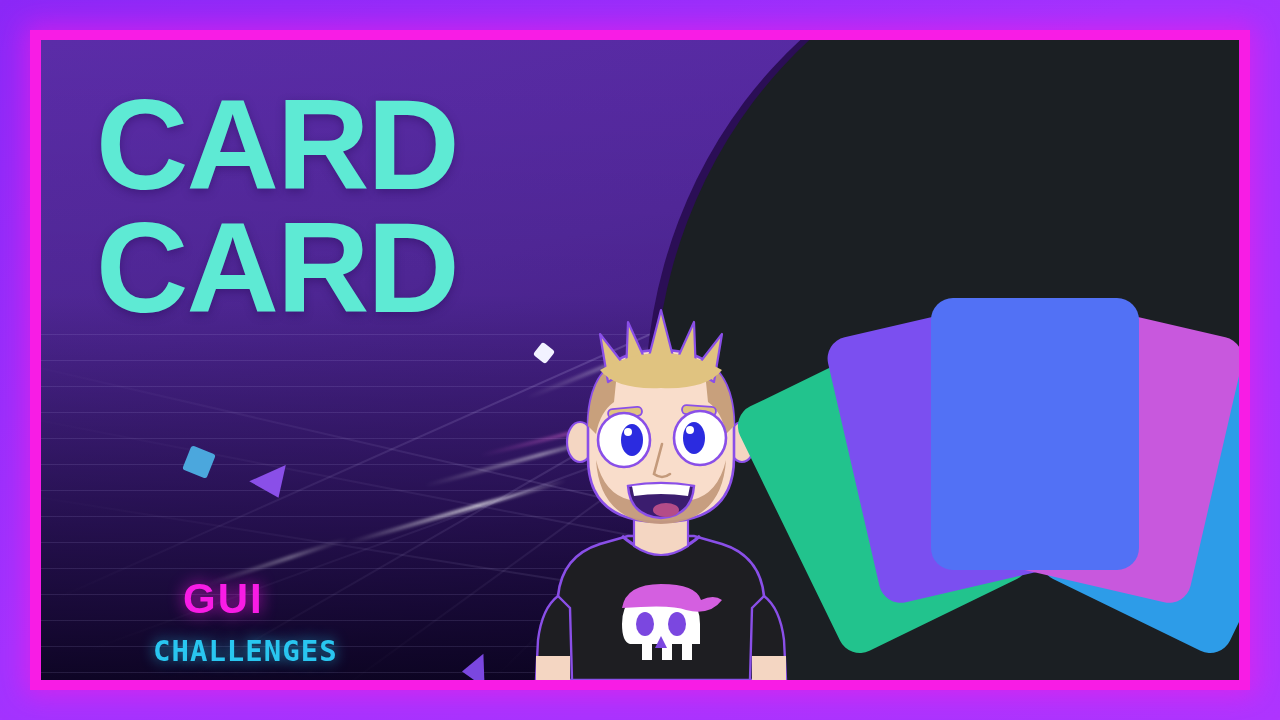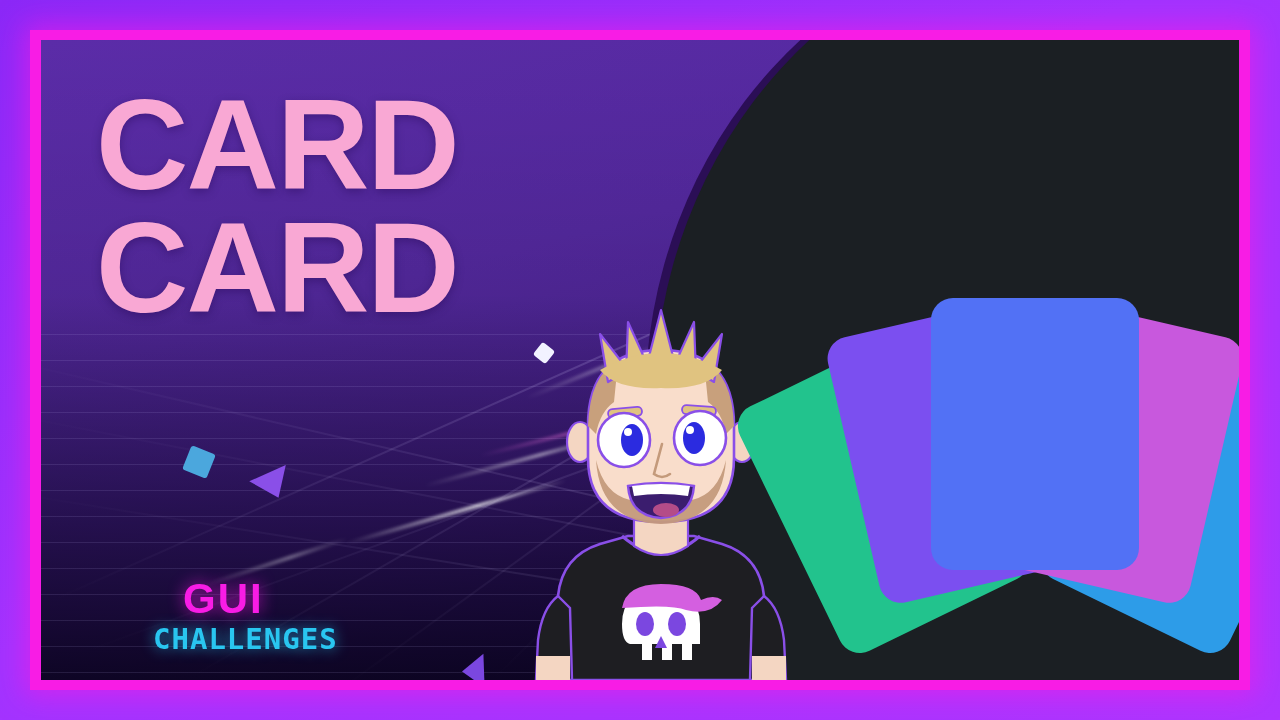--- a/index.html
+++ b/index.html
@@ -111,21 +111,21 @@
     left:130px; top:18px;
     width:208px; height:272px;
     border-radius:22px;
     transform-origin:50% 125%;
   }
 
   
   .headline{
     position:absolute;
     left:55px; top:44px;
-    color:#f9a8d4;
+    color:#5eead4;
     font-weight:bold;
     font-size:128px;
     line-height:.96;
     letter-spacing:-2px;
     text-shadow:0 3px 10px rgba(30,0,70,.35);
   }
   .headline span{ display:block; }
 
   
   .logo{
@@ -142,21 +142,21 @@
     line-height:.9;
     padding-left:30px;
   }
   .logo-chal{
     font-family:"DejaVu Sans Mono", monospace;
     font-size:29px;
     font-weight:bold;
     letter-spacing:1px;
     color:#29C6F0;
     text-shadow:0 0 14px rgba(41,198,240,.75);
-    margin-top:4px;
+    margin-top:16px;
   }
 
   
   .character{
     position:absolute;
     left:455px; top:268px;
     width:330px; height:372px;
   }
   .character svg{ display:block; width:100%; height:100%; }
 </style>

